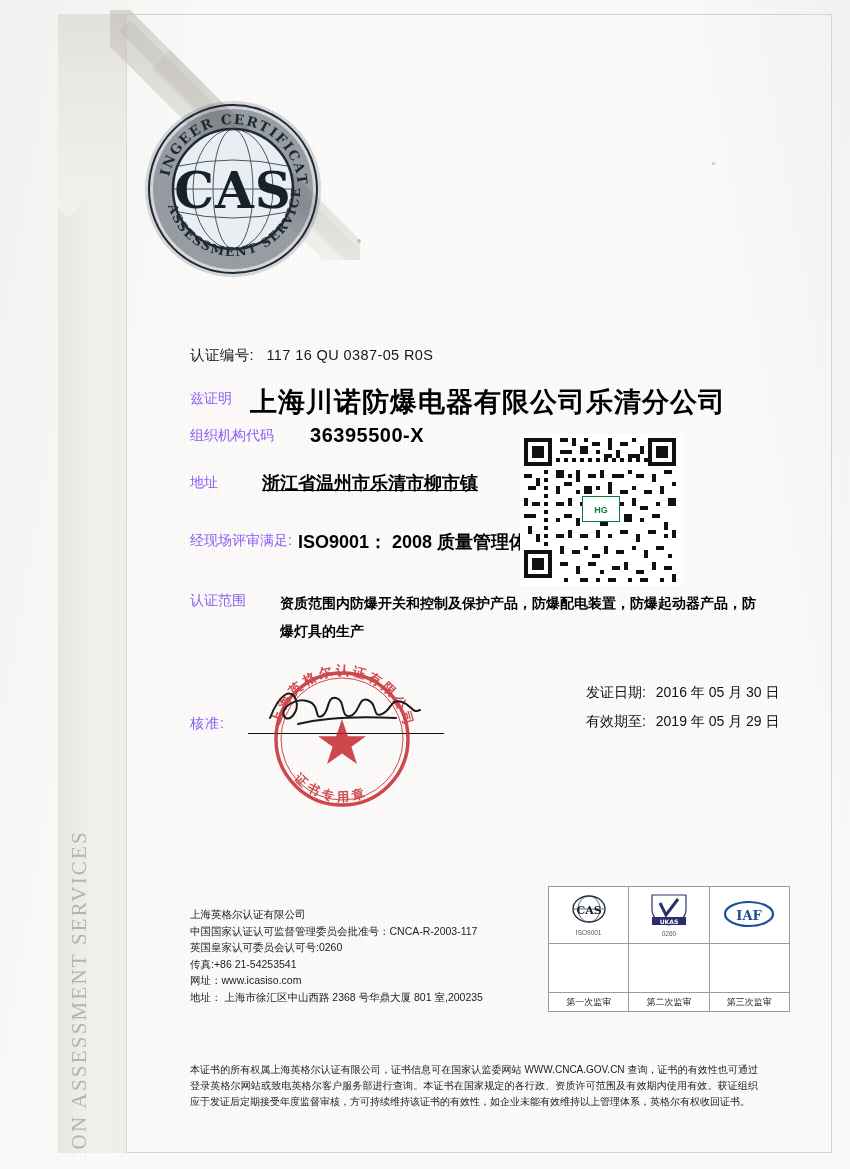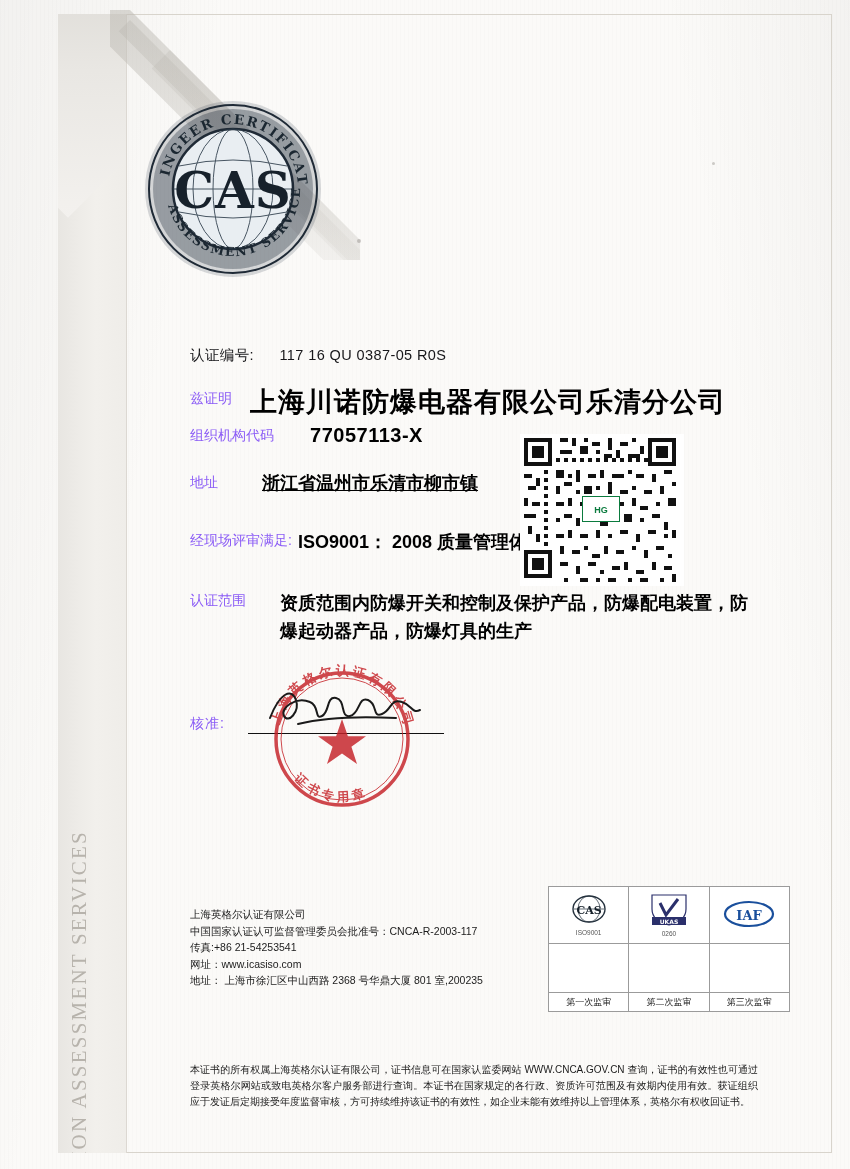--- a/index.html
+++ b/index.html
@@ -164,21 +164,21 @@
   .r-standard .val {
     font-size: 18px;
     font-weight: bold;
     margin-left: 2px;
     position: relative;
     top: -2px;
   }
   .r-scope { top: 592px; }
   .r-scope .lbl { width: 78px; }
   .r-scope .val {
-    font-size: 18px;
+    font-size: 14px;
     font-weight: bold;
     margin-left: 8px;
     width: 480px;
     line-height: 28px;
     position: relative;
     top: -3px;
   }
   .r-approve {
     top: 715px;
   }
@@ -340,31 +340,31 @@
       </text>
       <text font-family="DejaVu Serif, serif" font-size="12.5" font-weight="bold" fill="#1b2731" letter-spacing="1.6">
         <textPath href="#arcBot" startOffset="8%">ASSESSMENT SERVICES</textPath>
       </text>
     </svg>
   </div>
 
 
   <div class="cert-no">
     <span>认证编号:</span>
-    <span style="margin-left:21px">117 16 QU 0387-05 R0S</span>
+    <span style="margin-left:8px">117 16 QU 0387-05 R0S</span>
   </div>
 
   <div class="row r-company">
     <span class="lbl">兹证明</span>
     <span class="val">上海川诺防爆电器有限公司乐清分公司</span>
   </div>
 
   <div class="row r-code">
     <span class="lbl">组织机构代码</span>
-    <span class="val">77057113-X</span>
+    <span class="val">36395500-X</span>
   </div>
 
   <div class="row r-address">
     <span class="lbl">地址</span>
     <span class="val">浙江省温州市乐清市柳市镇</span>
   </div>
 
   <div class="row r-standard">
     <span class="lbl">经现场评审满足:</span>
     <span class="val">ISO9001： 2008 质量管理体系标准</span>
@@ -553,24 +553,35 @@
 
   <div class="signature">
     <svg width="180" height="70" viewBox="0 0 180 70">
       <g fill="none" stroke="#1a1a1a" stroke-width="2" stroke-linecap="round">
         <path d="M8,46 C18,20 30,16 34,28 C38,40 26,52 22,44 C18,36 34,24 48,30 C58,34 52,48 60,44 C68,40 64,24 74,26 C84,28 78,46 88,44 C98,42 96,24 106,28 C116,32 110,46 120,42 C130,38 128,26 140,30 C150,33 150,42 158,38"></path>
         <path d="M36,52 C60,46 96,44 134,46"></path>
       </g>
     </svg>
   </div>
 
+  <div class="dates">
+    <div>
+      <span>发证日期:</span>
+      <span style="margin-left:6px">2016 年 05 月 30 日</span>
+    </div>
+    <div>
+      <span>有效期至:</span>
+      <span style="margin-left:6px">2019 年 05 月 29 日</span>
+    </div>
+  </div>
 
   <div class="footer-left">
     <div>上海英格尔认证有限公司</div>
     <div>中国国家认证认可监督管理委员会批准号：CNCA-R-2003-117</div>
+    <div>英国皇家认可委员会认可号:0260</div>
     <div>传真:+86 21-54253541</div>
     <div>网址：www.icasiso.com</div>
     <div>地址： 上海市徐汇区中山西路 2368 号华鼎大厦 801 室,200235</div>
   </div>
 
   <table class="audit-table">
     <tbody>
         <tr class="marks">
       <td>
         <svg class="mark-cas" width="46" height="32" viewBox="0 0 46 32">

